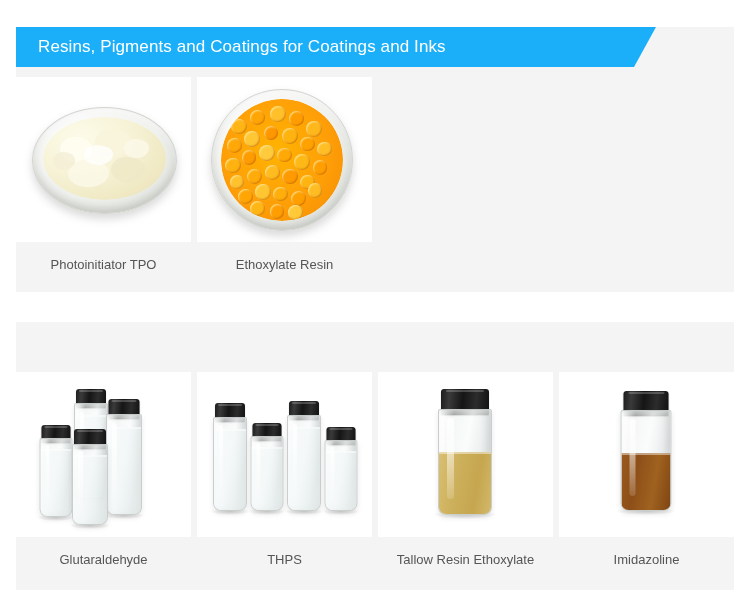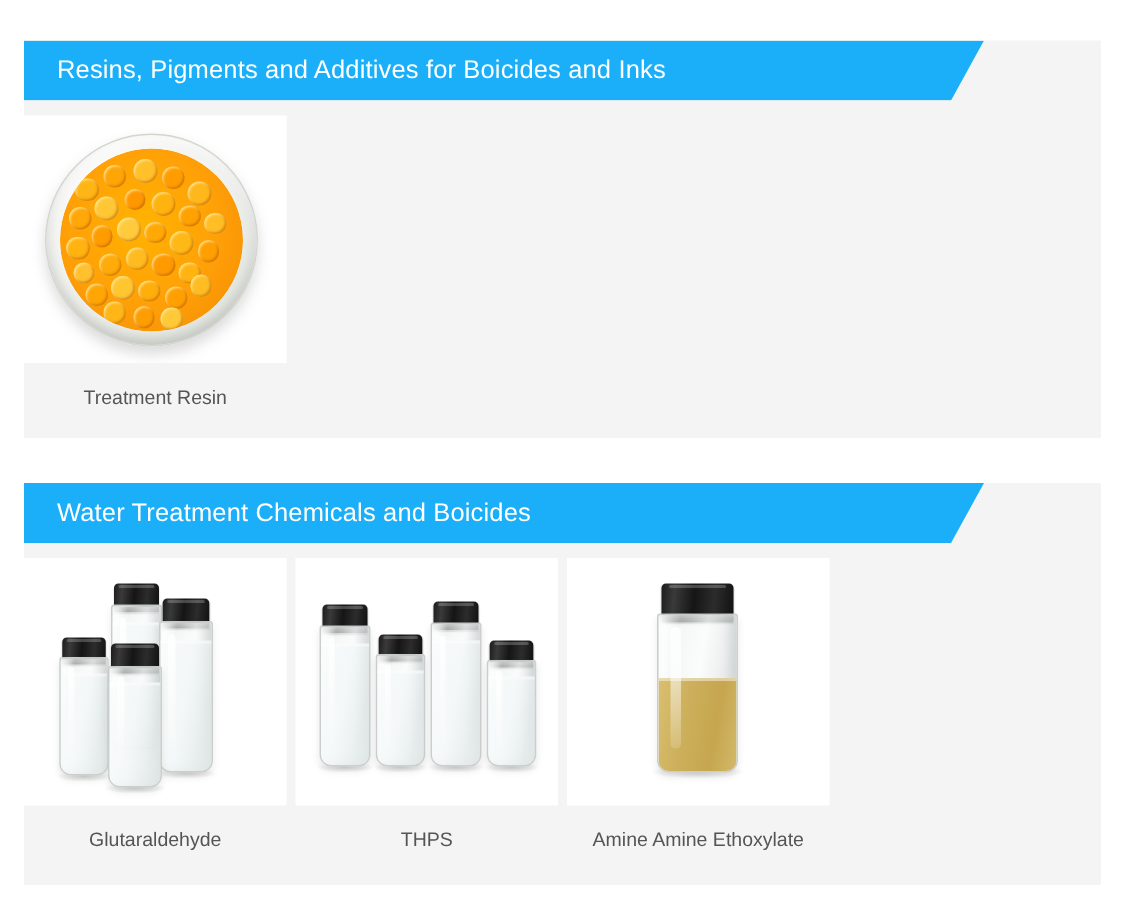--- a/index.html
+++ b/index.html
@@ -233,25 +233,44 @@
   }
 </style>
 </head>
 <body>
 
 <div class="page">
 
   <div class="section section-1">
 
     <div class="banner">
-      <span class="banner-title">Resins, Pigments and Additives for Boicides and Inks</span>
+      <span class="banner-title">Resins, Pigments and Coatings for Coatings and Inks</span>
     </div>
 
     <div class="cards">
 
+      <div class="card">
+        <div class="card-media">
+          <div class="scene">
+            <div class="dish" style="left:16px; top:30px; width:143px; height:105px;">
+              <div class="dish-inner" style="left:10px; top:9px; right:10px; bottom:13px;">
+                <div class="powder cream"></div>
+                <div class="lump" style="left:14%;top:24%;width:26%;height:30%;background:#fffdf0;opacity:.95;"></div>
+                <div class="lump" style="left:42%;top:14%;width:30%;height:34%;background:#f8f4dc;opacity:.9;"></div>
+                <div class="lump" style="left:20%;top:52%;width:34%;height:32%;background:#fbf8e6;opacity:.9;"></div>
+                <div class="lump" style="left:55%;top:48%;width:28%;height:30%;background:#efe9c8;opacity:.85;"></div>
+                <div class="lump" style="left:33%;top:34%;width:24%;height:24%;background:#ffffff;opacity:.75;"></div>
+                <div class="lump" style="left:8%;top:42%;width:18%;height:22%;background:#f3eed4;opacity:.8;"></div>
+                <div class="lump" style="left:66%;top:26%;width:20%;height:24%;background:#fcf9ea;opacity:.8;"></div>
+              </div>
+            </div>
+          </div>
+        </div>
+        <div class="card-label">Photoinitiator TPO</div>
+      </div>
 
 
 
       <div class="card">
         <div class="card-media">
           <div class="scene">
             <div class="dish" style="left:14px; top:12px; width:140px; height:140px;">
               <div class="dish-inner" style="left:9px; top:9px; right:9px; bottom:9px;">
                 <div class="pellets">
                   <div class="pellet" style="left:8%;top:16%;width:13%;height:13%;background:#ffb515;"></div>
@@ -282,31 +301,28 @@
                   <div class="pellet" style="left:57%;top:75%;width:13%;height:13%;background:#ffa000;"></div>
                   <div class="pellet" style="left:71%;top:69%;width:12%;height:12%;background:#ffbd23;"></div>
                   <div class="pellet" style="left:24%;top:84%;width:12%;height:12%;background:#ffb616;"></div>
                   <div class="pellet" style="left:40%;top:86%;width:12%;height:12%;background:#ff9e03;"></div>
                   <div class="pellet" style="left:55%;top:87%;width:12%;height:12%;background:#ffc938;"></div>
                 </div>
               </div>
             </div>
           </div>
         </div>
-        <div class="card-label">Treatment Resin</div>
+        <div class="card-label">Ethoxylate Resin</div>
       </div>
 
     </div>
   </div>
 
   <div class="section section-2">
 
-    <div class="banner">
-      <span class="banner-title">Water Treatment Chemicals and Boicides</span>
-    </div>
 
     <div class="cards">
 
       <div class="card">
         <div class="card-media">
           <div class="scene">
             <div class="vial" style="left:56px; bottom:38px; width:38px; height:110px;">
               <div class="vial-cap" style="width:30px; height:19px;"></div>
               <div class="vial-body" style="width:32px; height:94px;">
                 <div class="vial-liquid" style="height:88%; background:linear-gradient(100deg, rgba(250,253,253,.75), rgba(228,236,236,.6));"></div>
@@ -388,20 +404,35 @@
             <div class="vial" style="left:56px; bottom:22px; width:62px; height:126px;">
               <div class="vial-shadow" style="width:62px; height:9px;"></div>
               <div class="vial-cap" style="width:48px; height:26px;"></div>
               <div class="vial-body" style="width:52px; height:104px;">
                 <div class="vial-liquid" style="height:60%; background:linear-gradient(100deg, #d9bf70 0%, #cdb05c 35%, #c6a64f 70%, #d3b96a 100%);"></div>
                 <div class="vial-shine"></div>
               </div>
             </div>
           </div>
         </div>
-        <div class="card-label">Amine Amine Ethoxylate</div>
-      </div>
-
+        <div class="card-label">Tallow Resin Ethoxylate</div>
+      </div>
+
+      <div class="card">
+        <div class="card-media">
+          <div class="scene">
+            <div class="vial" style="left:58px; bottom:26px; width:58px; height:120px;">
+              <div class="vial-shadow" style="width:58px; height:8px;"></div>
+              <div class="vial-cap" style="width:45px; height:25px;"></div>
+              <div class="vial-body" style="width:49px; height:99px;">
+                <div class="vial-liquid" style="height:58%; background:linear-gradient(100deg, #9a5a1e 0%, #8d4f18 30%, #a0621f 65%, #7e4513 100%);"></div>
+                <div class="vial-shine"></div>
+              </div>
+            </div>
+          </div>
+        </div>
+        <div class="card-label">Imidazoline</div>
+      </div>
 
     </div>
   </div>
 
 </div>
 
 </body></html>

